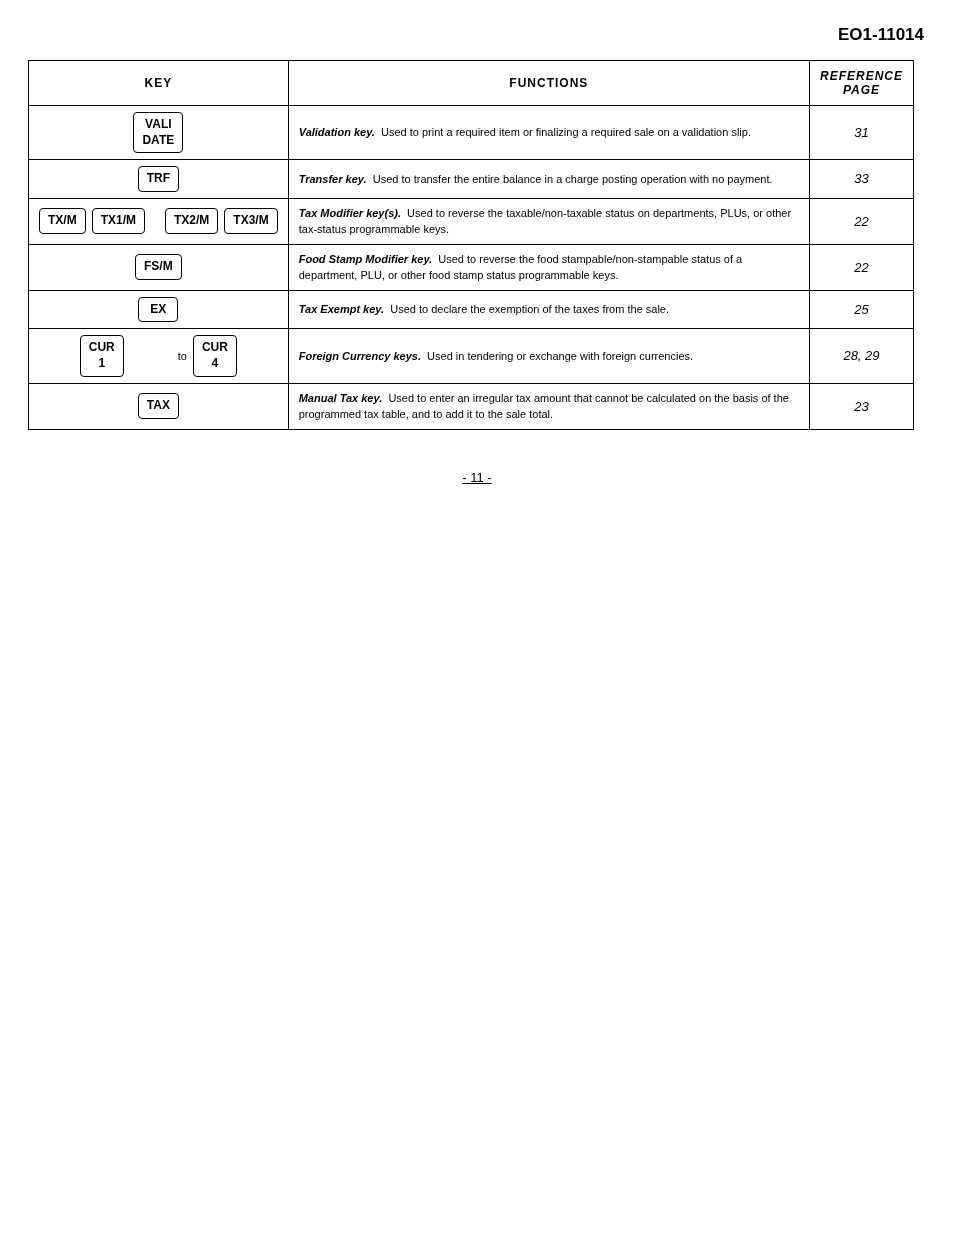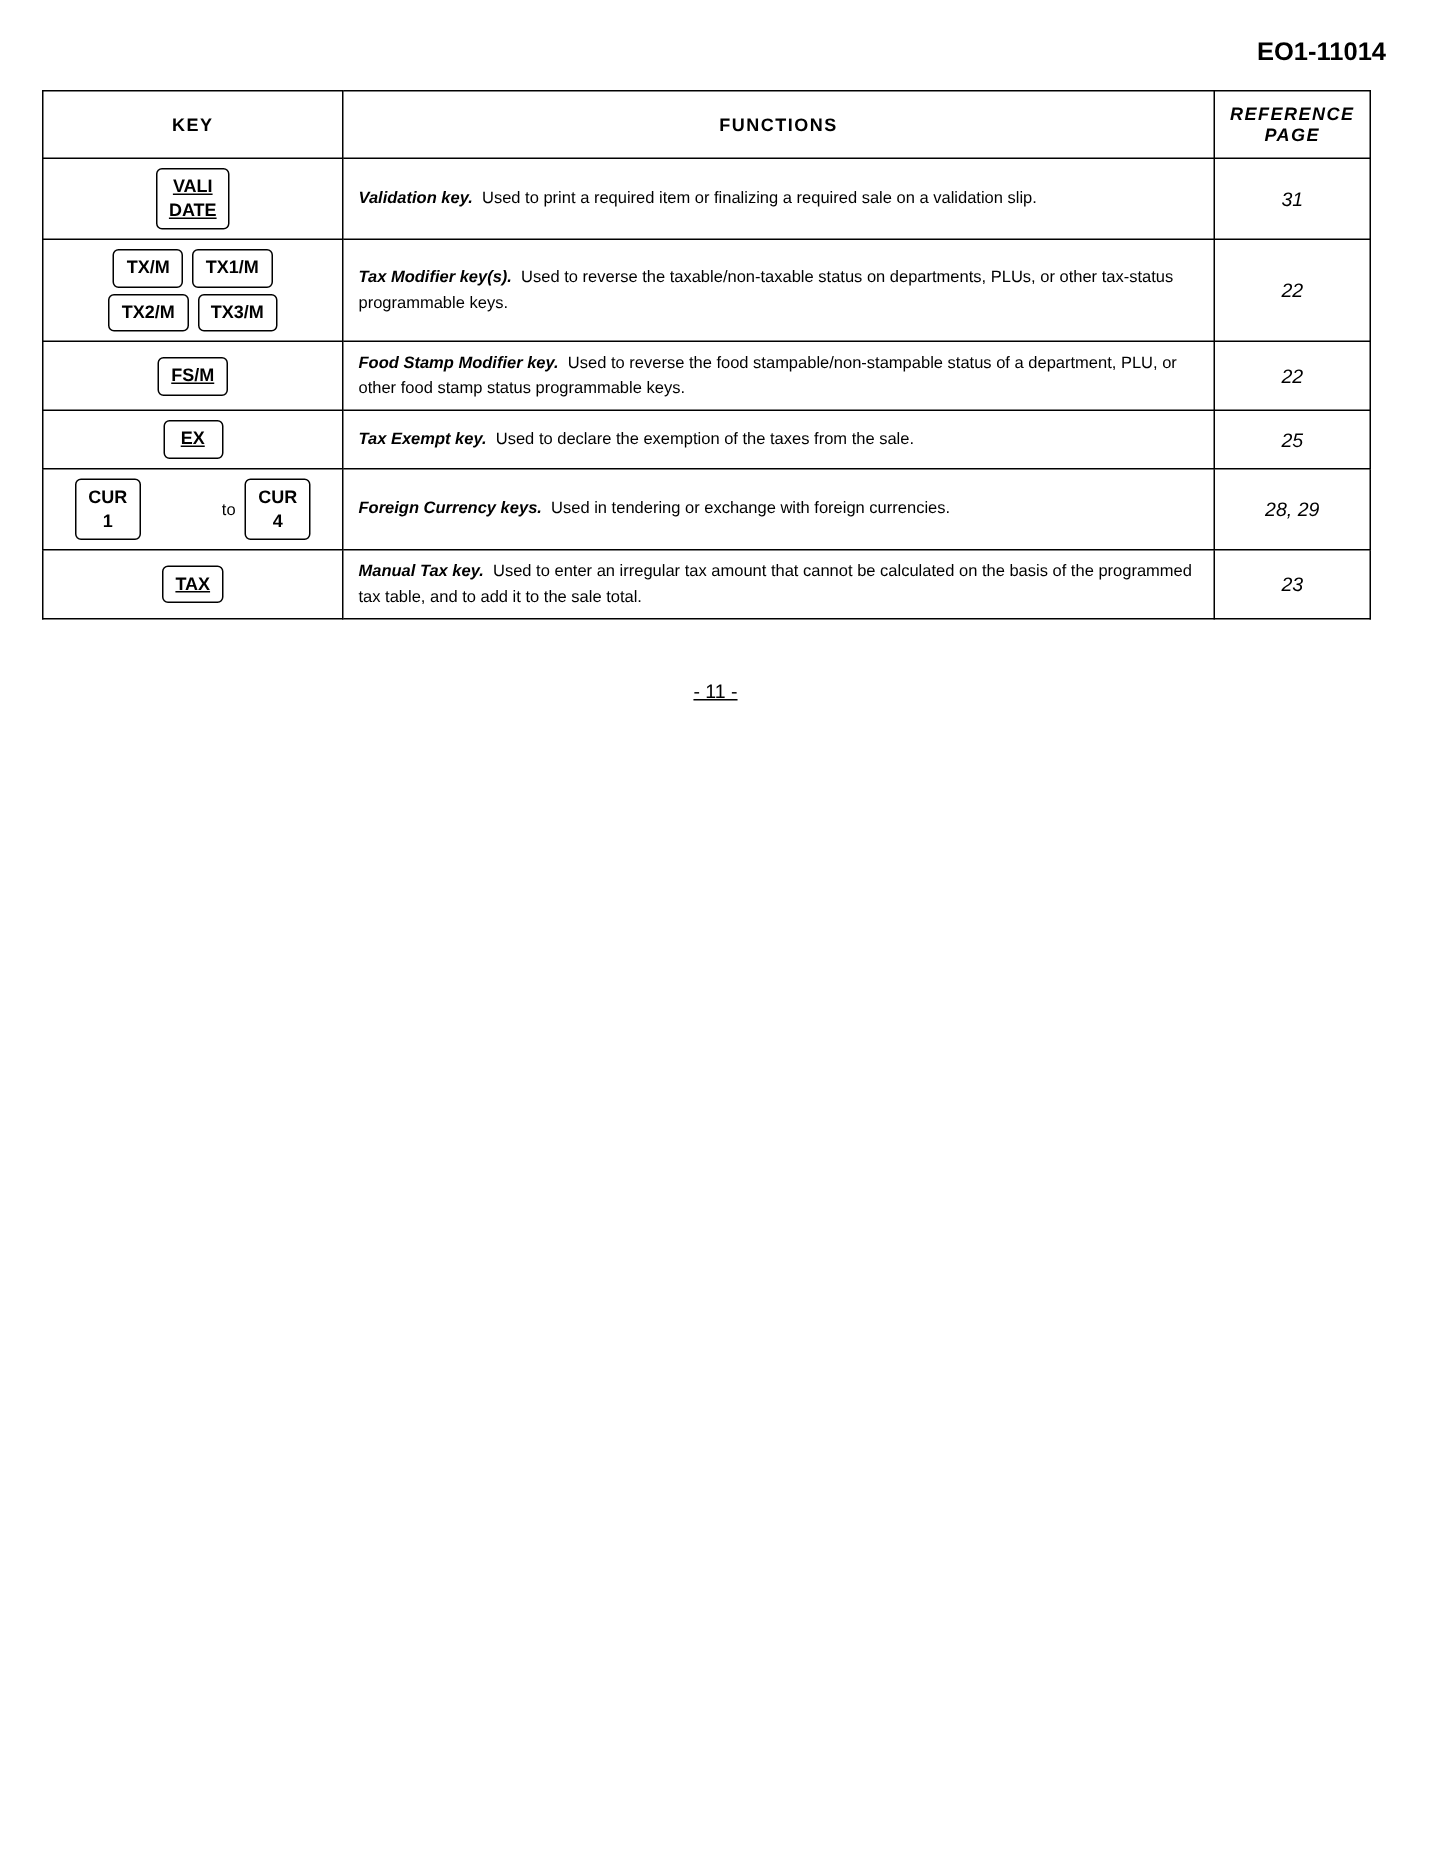--- a/index.html
+++ b/index.html
@@ -62,26 +62,25 @@
       min-width: 40px;
       background: #fff;
       line-height: 1.3;
     }
     .key-row {
       display: flex;
       align-items: center;
       justify-content: center;
       gap: 8px;
       flex-wrap: wrap;
-      text-decoration: underline;
     }
     .key-row-two {
       display: flex;
-      flex-direction: column;
-      gap: 4px;
+      flex-direction: row;
+      gap: 20px;
       align-items: flex-start;
     }
     .key-row-inner {
       display: flex;
       align-items: center;
       gap: 6px;
     }
     .to-text {
       font-size: 11px;
       margin: 0 2px;
@@ -131,20 +130,31 @@
             <div class="key-btn">VALI<br>DATE</div>
           </div>
         </td>
         <td class="col-functions func-text">
           <span><b>Validation key.</b>&nbsp; Used to print a required item or finalizing a required sale on a validation slip.</span>
         </td>
         <td class="col-ref">31</td>
       </tr>
 
 
+      <tr>
+        <td class="col-key">
+          <div class="key-row">
+            <div class="key-btn">TRF</div>
+          </div>
+        </td>
+        <td class="col-functions func-text">
+          <span><b>Transfer key.</b>&nbsp; Used to transfer the entire balance in a charge posting operation with no payment.</span>
+        </td>
+        <td class="col-ref">33</td>
+      </tr>
 
       <tr>
         <td class="col-key">
           <div class="key-row-two" style="align-items:center;">
             <div class="key-row-inner">
               <div class="key-btn">TX/M</div>
               <div class="key-btn">TX1/M</div>
             </div>
             <div class="key-row-inner">
               <div class="key-btn">TX2/M</div>

